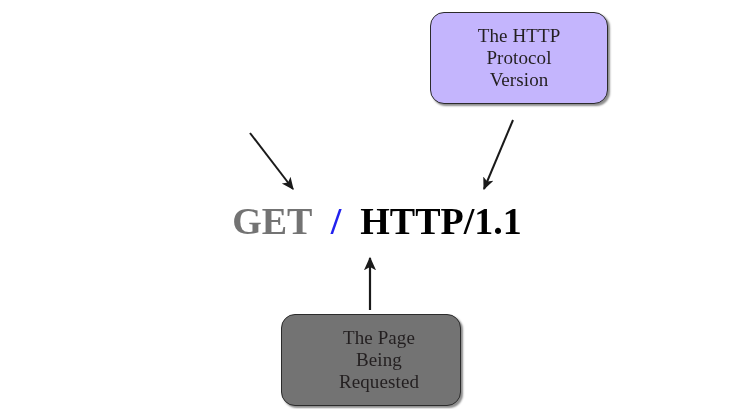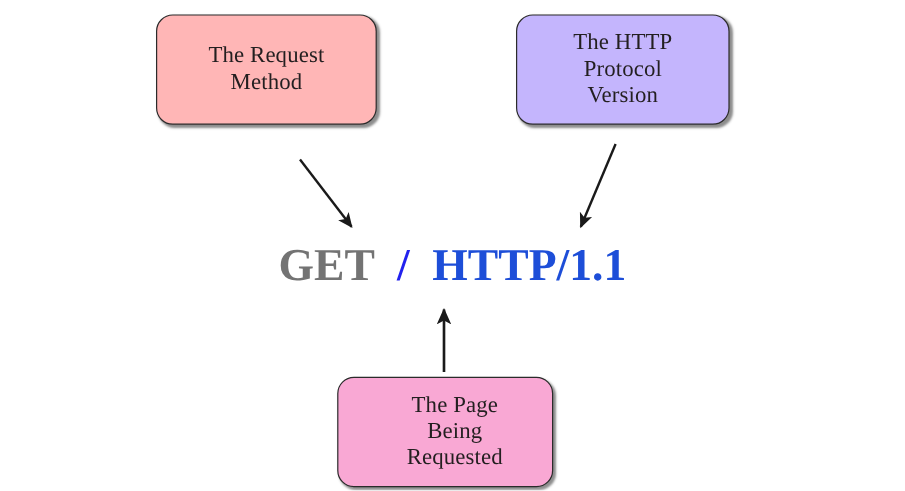--- a/index.html
+++ b/index.html
@@ -46,57 +46,53 @@
     top: 12px;
     width: 178px;
     height: 92px;
     background: #c4b5fd;
   }
   #node-page-requested {
     left: 281px;
     top: 314px;
     width: 180px;
     height: 92px;
-    background: #f9a8d4;
+    background: #737373;
     padding-left: 16px;
   }
   #request-line {
     position: absolute;
     left: 0;
     top: 198px;
     width: 754px;
     text-align: center;
     font-family: "Liberation Serif", "DejaVu Serif", serif;
     font-weight: bold;
     font-size: 38px;
     line-height: 46px;
     white-space: pre;
   }
   #request-line .tok-method { color: #737373; }
   #request-line .tok-path   { color: #2222ee; }
-  #request-line .tok-proto  { color: #1d4ed8; }
+  #request-line .tok-proto  { color: #000000; }
   #request-line .tok-gap    { color: transparent; }
   #arrow-layer {
     position: absolute;
     left: 0;
     top: 0;
     width: 754px;
     height: 409px;
     pointer-events: none;
   }
 </style>
 </head>
 <body>
 
 <div id="diagram-canvas">
 
-  <div class="node-box" id="node-request-method">
-    <span>The Request
-Method</span>
-  </div>
 
   <div class="node-box" id="node-http-version">
     <span>The HTTP
 Protocol
 Version</span>
   </div>
 
   <div class="node-box" id="node-page-requested">
     <span>The Page
 Being

